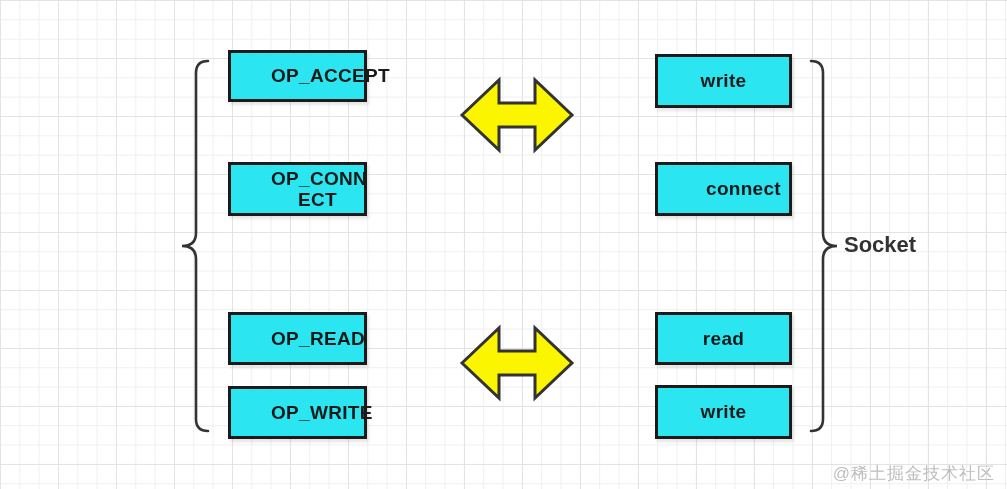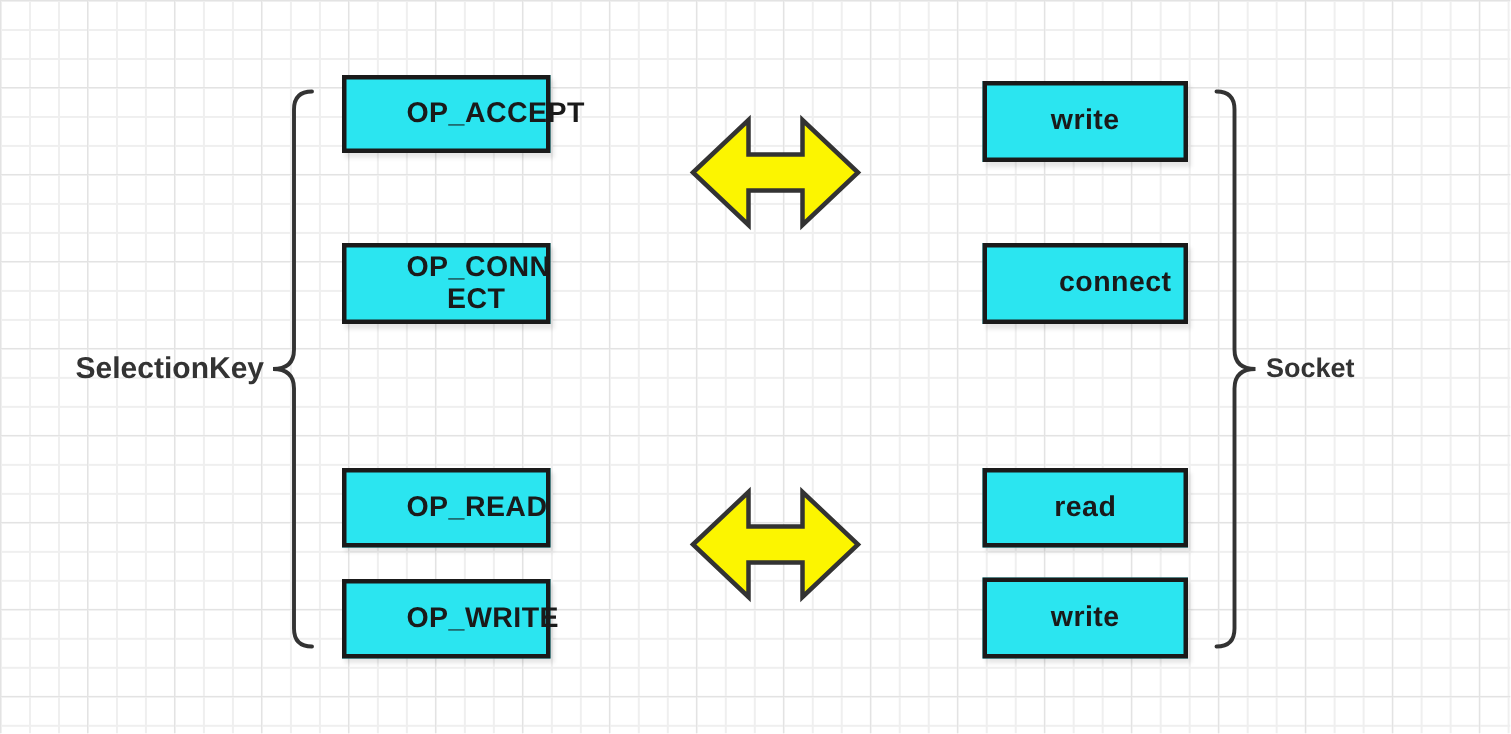--- a/index.html
+++ b/index.html
@@ -71,21 +71,21 @@
     left: 40px;
     width: 136px;
     top: 233px;
     text-align: right;
     font-size: 20px;
     line-height: 26px;
   }
   .group-label.right {
     left: 844px;
     top: 231px;
-    font-size: 18px;
+    font-size: 22px;
     line-height: 28px;
   }
   .watermark {
     position: absolute;
     right: 12px;
     bottom: 4px;
     font-size: 17px;
     color: #bdbdbd;
     letter-spacing: 1px;
   }
@@ -95,21 +95,20 @@
 
 <div class="canvas">
 
   <svg class="overlay" viewBox="0 0 1007 489" xmlns="http://www.w3.org/2000/svg">
     <path class="brace" d="M 208 61 Q 196 61 196 73 L 196 233 Q 196 246 182 246 Q 196 246 196 259 L 196 419 Q 196 431 208 431"></path>
     <path class="brace" d="M 811 61 Q 823 61 823 73 L 823 233 Q 823 246 837 246 Q 823 246 823 259 L 823 419 Q 823 431 811 431"></path>
     <polygon class="double-arrow" points="462,115 499,80 499,103 535,103 535,80 572,115 535,150 535,127 499,127 499,150"></polygon>
     <polygon class="double-arrow" points="462,363 499,328 499,351 535,351 535,328 572,363 535,398 535,375 499,375 499,398"></polygon>
   </svg>
 
-  <div class="group-label left">SelectionKey</div>
   <div class="group-label right">Socket</div>
 
   <div class="box left-col" style="top:50px; height:52px;">
     <span class="box-label">OP_ACCEPT</span>
   </div>
   <div class="box left-col" style="top:162px; height:54px;">
     <span class="box-label">OP_CONN
 ECT</span>
   </div>
   <div class="box left-col" style="top:276px; height:53px;margin-top:36px;">
@@ -125,14 +124,15 @@
   <div class="box right-col" style="top:162px; height:54px;padding-left:40px;">
     <span class="box-label">connect</span>
   </div>
   <div class="box right-col" style="top:274px; height:53px;margin-top:38px;">
     <span class="box-label">read</span>
   </div>
   <div class="box right-col" style="top:385px; height:54px;">
     <span class="box-label">write</span>
   </div>
 
+  <div class="watermark">@稀土掘金技术社区</div>
 
 </div>
 
 </body></html>

